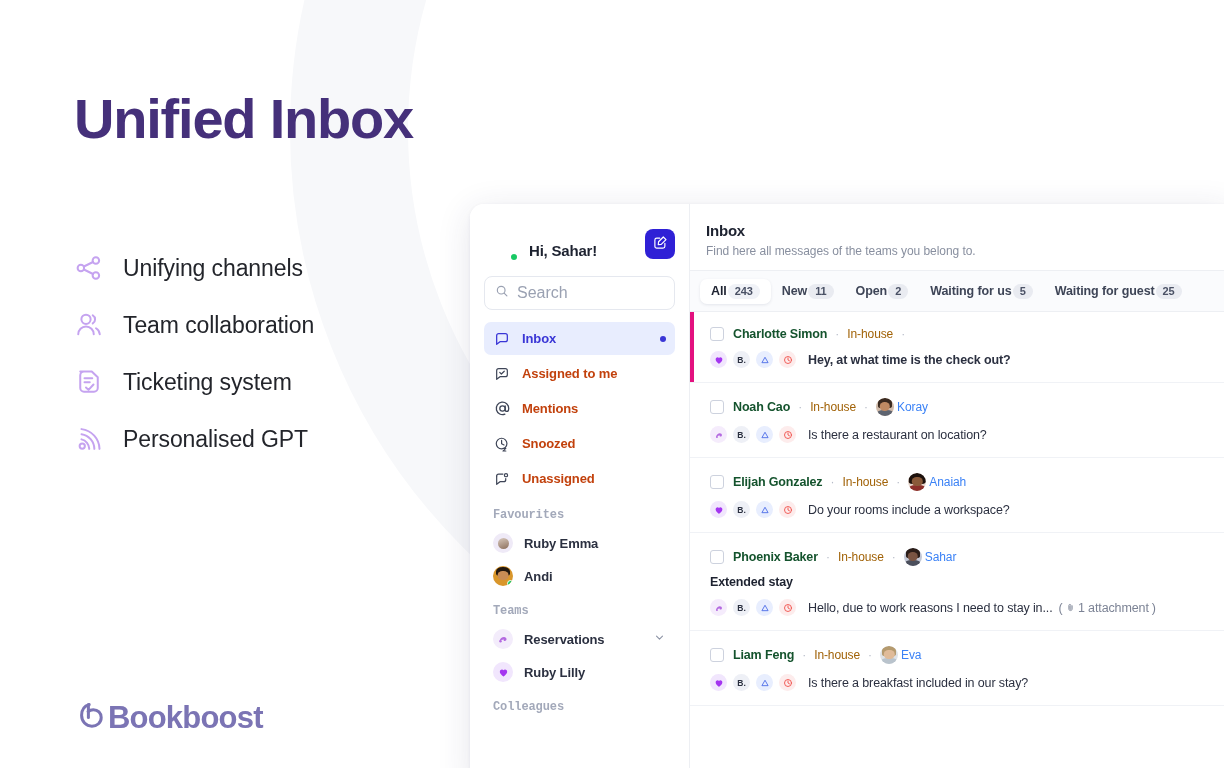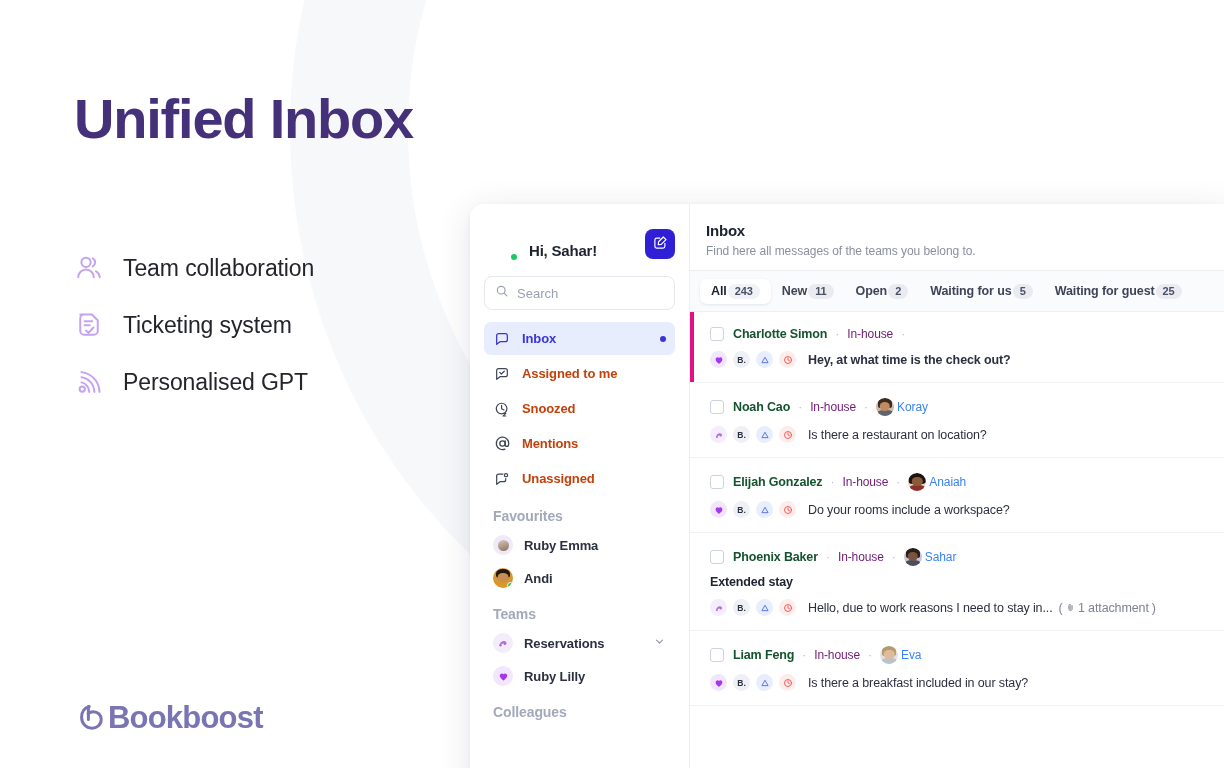--- a/index.html
+++ b/index.html
@@ -33,21 +33,21 @@
   .feature-row { display: flex; align-items: center; height: 56px; margin-bottom: 1px; }
   .feature-icon { width: 40px; height: 32px; flex: 0 0 40px; display: flex; align-items: center; justify-content: flex-start; }
   .feature-icon svg { display: block; }
   .feature-label {
     margin-left: 9px;
     font-size: 23px; line-height: 30px;
     color: #23252B; font-weight: 400; letter-spacing: -0.1px;
     white-space: nowrap;
   }
 
-  .brand-logo { position: absolute; left: 80px; top: 700px; display: flex; align-items: center; }
+  .brand-logo { position: absolute; left: 80px; top: 700px; display: flex; align-items: flex-start; }
   .brand-logo svg { display: block; }
   .brand-name {
     font-size: 31px; font-weight: 700; color: #7B74B4;
     letter-spacing: -0.8px; margin-left: 1px; line-height: 36px;
   }
 
   
   .app-card {
     position: absolute; left: 470px; top: 204px;
     width: 760px; height: 580px;
@@ -100,37 +100,37 @@
     background: #2F20D6; display: flex; align-items: center; justify-content: center;
     cursor: pointer;
   }
 
   .search-box {
     margin-top: 10px; height: 34px;
     border: 1px solid #E5E8EF; border-radius: 8px;
     display: flex; align-items: center; padding: 0 10px;
     background: #fff;
   }
-  .search-box .sp { margin-left: 8px; font-size: 13px; color: #9AA1B2; }
+  .search-box .sp { margin-left: 8px; font-size: 16px; color: #9AA1B2; }
 
   .nav-list { margin-top: 12px; }
   .nav-item {
     display: flex; align-items: center; height: 33px;
     border-radius: 7px; padding: 0 9px; margin-bottom: 2px;
     cursor: pointer;
   }
   .nav-item.active { background: #E8EDFE; }
   .nav-ico { width: 18px; height: 18px; flex: 0 0 18px; display: flex; align-items: center; justify-content: center; }
   .nav-label { margin-left: 11px; font-size: 13px; color: #c2410c; font-weight: 600; letter-spacing: -0.1px; }
   .nav-item.active .nav-label { color: #3A36D6; }
   .nav-bullet { margin-left: auto; width: 6px; height: 6px; border-radius: 50%; background: #3A36D6; }
 
   .sb-section {
-    font-size: 14px; color: #A3A9BA; font-weight: 600;
-    padding: 0 9px; margin: 13px 0 6px; letter-spacing: -0.1px;
+    font-size: 12px; color: #A3A9BA; font-weight: 600;
+    padding: 0 9px; margin: 13px 0 6px; letter-spacing: -0.1px; font-family: Liberation Mono, monospace;
   }
   .chip-item { display: flex; align-items: center; height: 30px; padding: 0 9px; margin-bottom: 3px; cursor: pointer; border-radius: 7px; }
   .chip-av { position: relative; width: 20px; height: 20px; flex: 0 0 20px; border-radius: 50%; display: flex; align-items: center; justify-content: center; overflow: visible; }
   .chip-label { margin-left: 11px; font-size: 13px; color: #2B3040; font-weight: 700; letter-spacing: -0.1px; }
   .chev { margin-left: auto; }
   .mini-dot { position: absolute; right: -1px; bottom: -1px; width: 7px; height: 7px; border-radius: 50%; background: #18C964; border: 1.5px solid #fff; }
 
   .av-ruby { background: #EFEAF7; }
   .av-ruby .rb { width: 11px; height: 11px; border-radius: 50%; background: linear-gradient(160deg,#d8c9bd,#8c6f5c); }
   .av-andi { background: #D9962B; overflow: hidden; }
@@ -177,21 +177,21 @@
     content: ""; position: absolute; left: 0; top: 0; bottom: 0;
     width: 4px; background: #E3117F;
   }
   .msg-top { display: flex; align-items: center; }
   .cbx {
     width: 14px; height: 14px; flex: 0 0 14px; border-radius: 3px;
     border: 1.4px solid #CDD2DE; background: #fff; cursor: pointer;
   }
   .sender { margin-left: 9px; font-size: 12.5px; font-weight: 700; color: #14532d; letter-spacing: -0.15px; }
   .sep { margin: 0 8px; color: #B6BBC8; font-size: 12px; line-height: 1; }
-  .tagtxt { font-size: 12px; color: #701a75; letter-spacing: -0.1px; }
+  .tagtxt { font-size: 12px; color: #a16207; letter-spacing: -0.1px; }
   .assignee { display: flex; align-items: center; }
   .as-av { width: 18px; height: 18px; border-radius: 50%; overflow: hidden; position: relative; flex: 0 0 18px; }
   .as-name { margin-left: 3px; font-size: 12px; color: #3b82f6; letter-spacing: -0.1px; }
 
   .msg-subject { margin-top: 9px; font-size: 12.5px; font-weight: 700; color: #1D2230; letter-spacing: -0.15px; }
 
   .msg-bottom { display: flex; align-items: center; margin-top: 10px; }
   .badge {
     width: 17px; height: 17px; border-radius: 50%; flex: 0 0 17px;
     display: flex; align-items: center; justify-content: center;
@@ -216,20 +216,32 @@
 <body>
 
 <div id="stage">
 
   <div class="bg-arc"></div>
 
   <div class="hero-title">Unified Inbox</div>
 
   <div class="feature-list">
 
+    <div class="feature-row">
+      <span class="feature-icon">
+        <svg width="30" height="30" viewBox="0 0 24 24" fill="none" stroke="#C5A3F0" stroke-width="1.6" stroke-linecap="round">
+          <circle cx="17.5" cy="6" r="2.6"></circle>
+            <circle cx="17.5" cy="18" r="2.6"></circle>
+            <circle cx="5.5" cy="12" r="2.6"></circle>
+          <line x1="7.9" y1="10.8" x2="15.2" y2="7.2"></line>
+            <line x1="7.9" y1="13.2" x2="15.2" y2="16.8"></line>
+        </svg>
+      </span>
+      <span class="feature-label">Unifying channels</span>
+    </div>
 
     <div class="feature-row">
       <span class="feature-icon">
         <svg width="30" height="30" viewBox="0 0 24 24" fill="none" stroke="#C5A3F0" stroke-width="1.6" stroke-linecap="round">
           <circle cx="9.6" cy="7.4" r="3.7"></circle>
           <path d="M3.4 19.4a6.2 6.2 0 0 1 12.4 0"></path>
           <path d="M15 4.3a3.7 3.7 0 0 1 0 6.4"></path>
           <path d="M17.6 14.6a6.2 6.2 0 0 1 3 4.8"></path>
         </svg>
       </span>
@@ -320,37 +332,37 @@
             <svg width="16" height="16" viewBox="0 0 24 24" fill="none" stroke="#3E4557" stroke-width="1.8" stroke-linejoin="round" stroke-linecap="round">
               <path d="M4 7a3 3 0 0 1 3-3h10a3 3 0 0 1 3 3v6a3 3 0 0 1-3 3H9l-5 4z"></path>
               <polyline points="8.6,9.6 11,12 15.4,7.8"></polyline>
             </svg>
           </span>
           <span class="nav-label">Assigned to me</span>
         </div>
 
         <div class="nav-item">
           <span class="nav-ico">
+            <svg width="17" height="17" viewBox="0 0 24 24" fill="none" stroke="#3E4557" stroke-width="1.8" stroke-linecap="round">
+              <circle cx="12" cy="12" r="3.8"></circle>
+              <path d="M15.8 8.2v5.2c0 1.8 1 2.8 2.4 2.8 1.6 0 2.6-1.4 2.6-4.2A8.8 8.8 0 1 0 15.4 20"></path>
+            </svg>
+          </span>
+          <span class="nav-label">Mentions</span>
+        </div>
+
+        <div class="nav-item">
+          <span class="nav-ico">
             <svg width="16" height="16" viewBox="0 0 24 24" fill="none" stroke="#3E4557" stroke-width="1.8" stroke-linecap="round" stroke-linejoin="round">
               <circle cx="11.4" cy="11.4" r="8"></circle>
                 <polyline points="11.4,6.6 11.4,11.6 15,13.4"></polyline>
               <path d="M13.4 18.6h4.4l-4.4 4h4.4" stroke-width="1.6"></path>
             </svg>
           </span>
           <span class="nav-label">Snoozed</span>
-        </div>
-
-        <div class="nav-item">
-          <span class="nav-ico">
-            <svg width="17" height="17" viewBox="0 0 24 24" fill="none" stroke="#3E4557" stroke-width="1.8" stroke-linecap="round">
-              <circle cx="12" cy="12" r="3.8"></circle>
-              <path d="M15.8 8.2v5.2c0 1.8 1 2.8 2.4 2.8 1.6 0 2.6-1.4 2.6-4.2A8.8 8.8 0 1 0 15.4 20"></path>
-            </svg>
-          </span>
-          <span class="nav-label">Mentions</span>
         </div>
 
         <div class="nav-item">
           <span class="nav-ico">
             <svg width="16" height="16" viewBox="0 0 24 24" fill="none" stroke="#3E4557" stroke-width="1.8" stroke-linejoin="round" stroke-linecap="round">
               <path d="M4 7.6a3 3 0 0 1 3-3h6.4"></path>
               <path d="M17.6 11.4V13a3 3 0 0 1-3 3H9l-5 4V7.6"></path>
               <circle cx="18" cy="6.2" r="2.4"></circle>
             </svg>
           </span>

